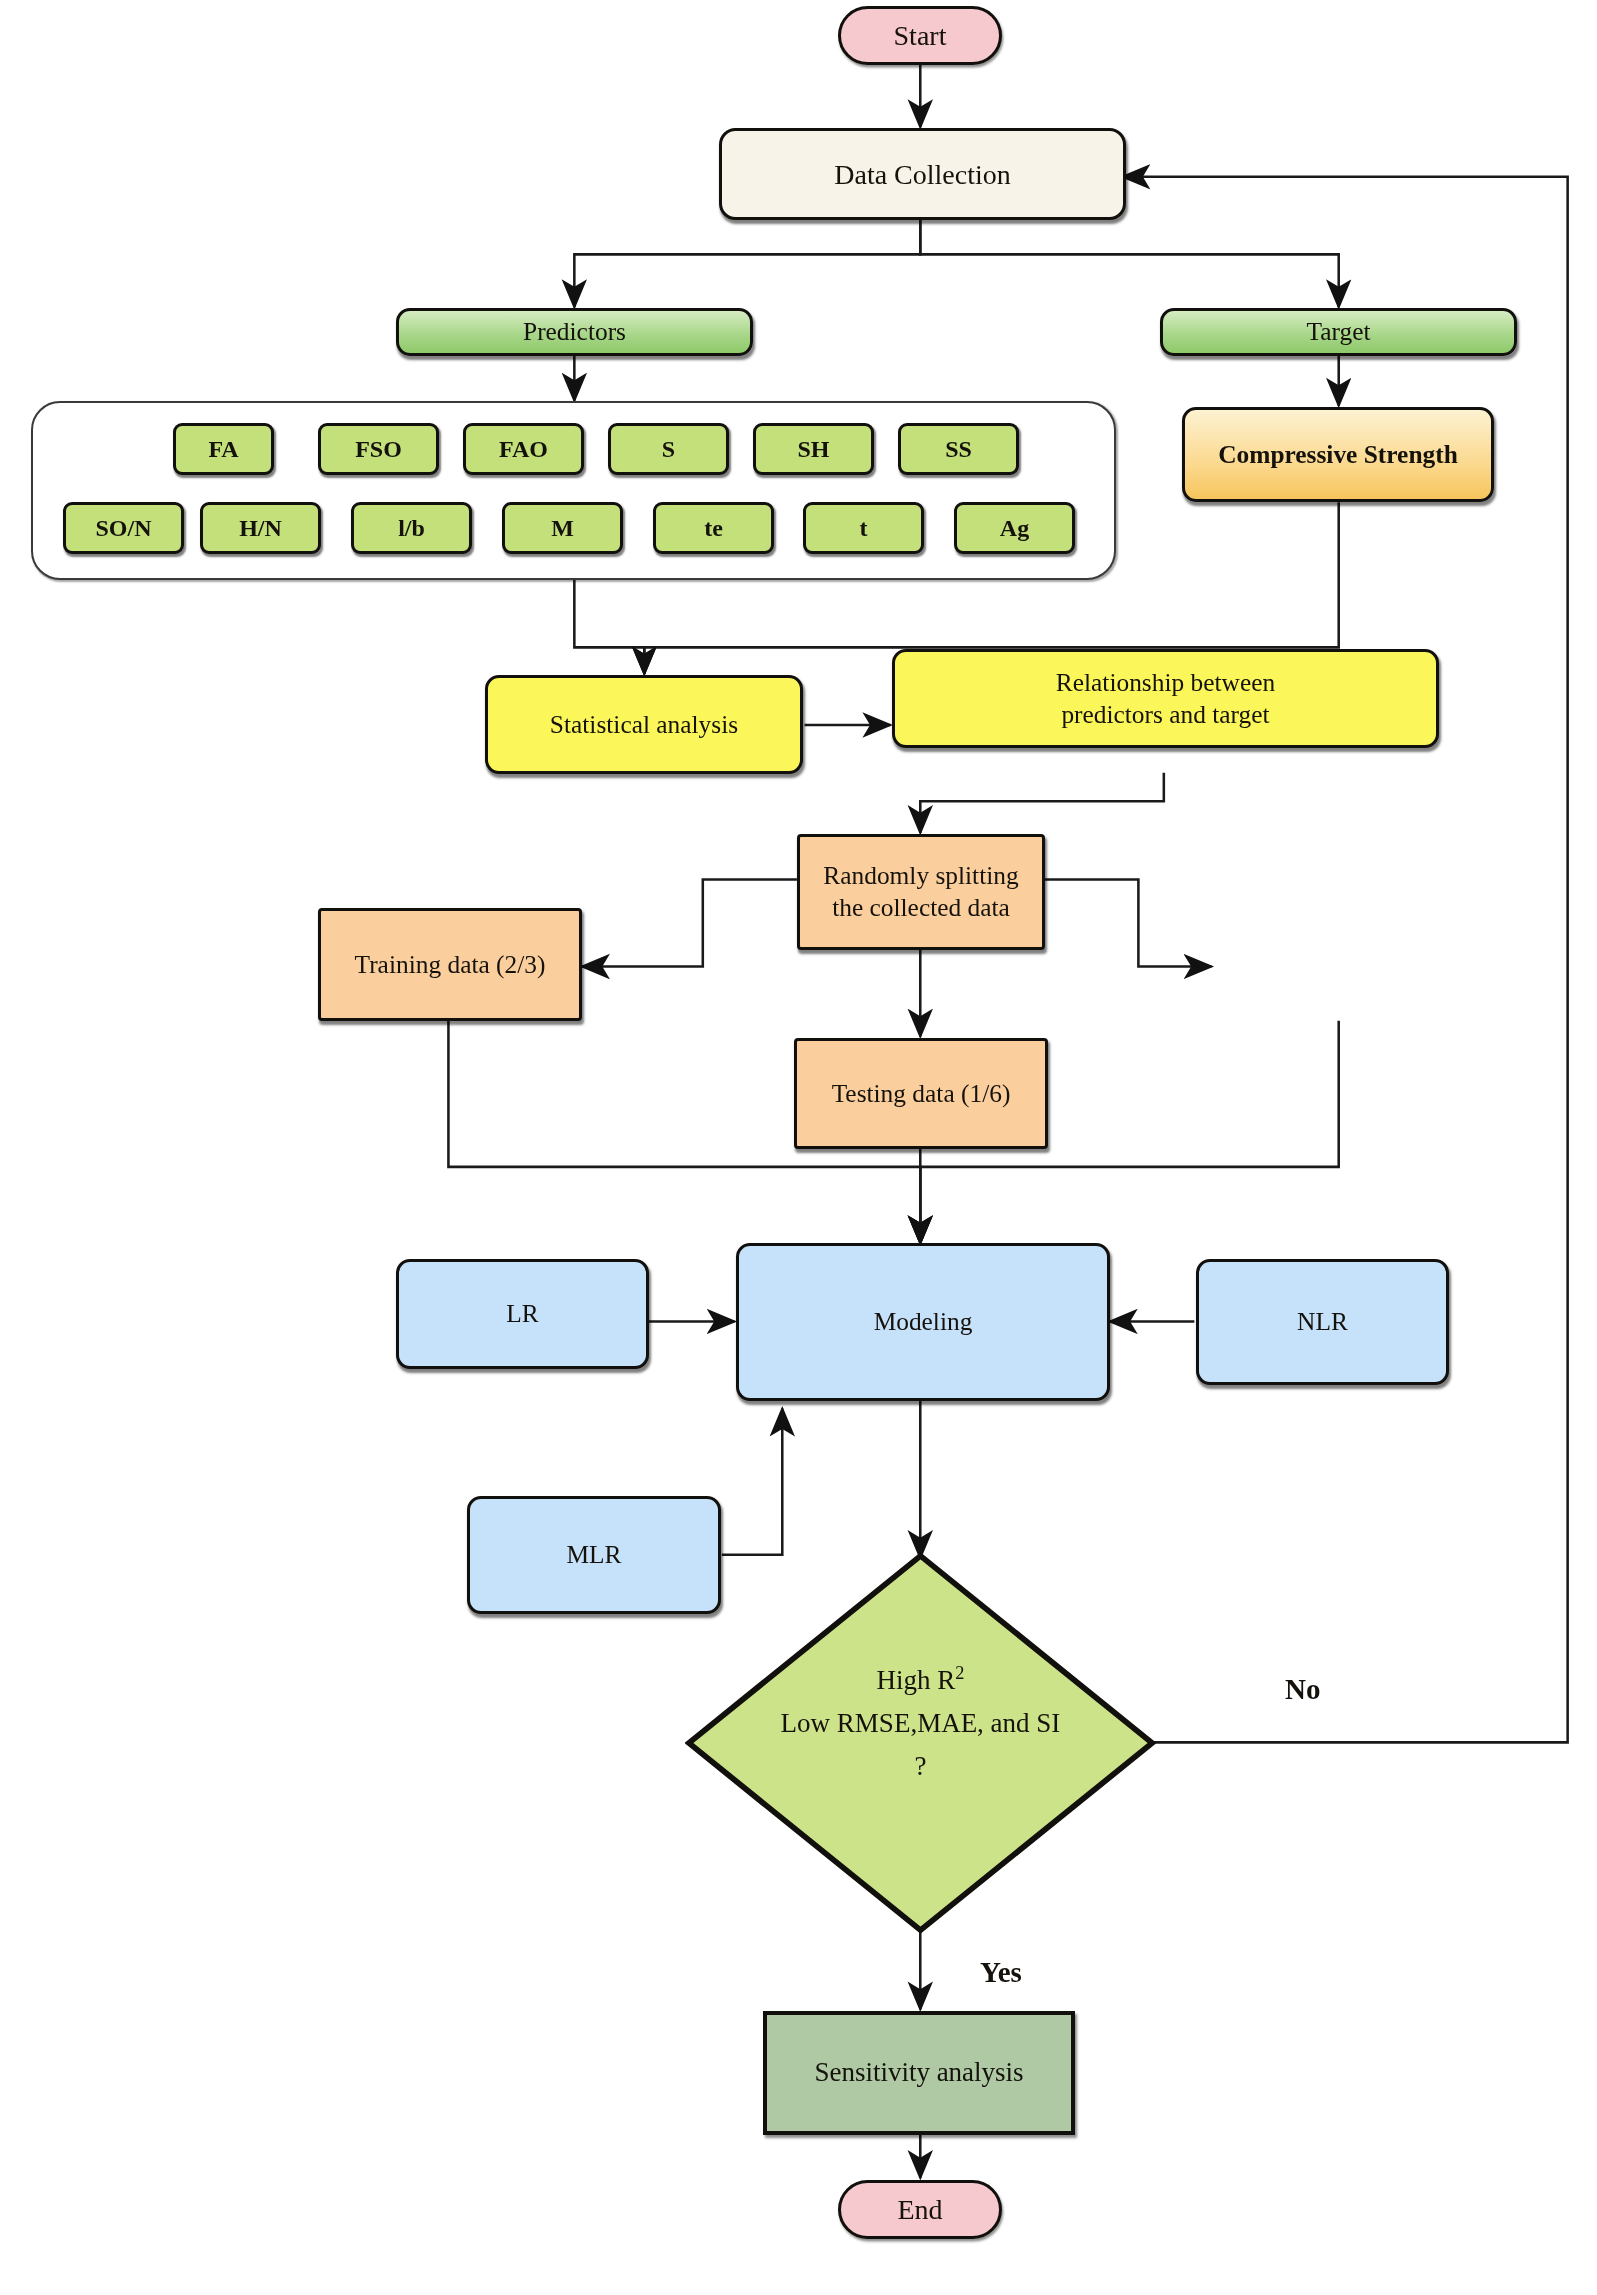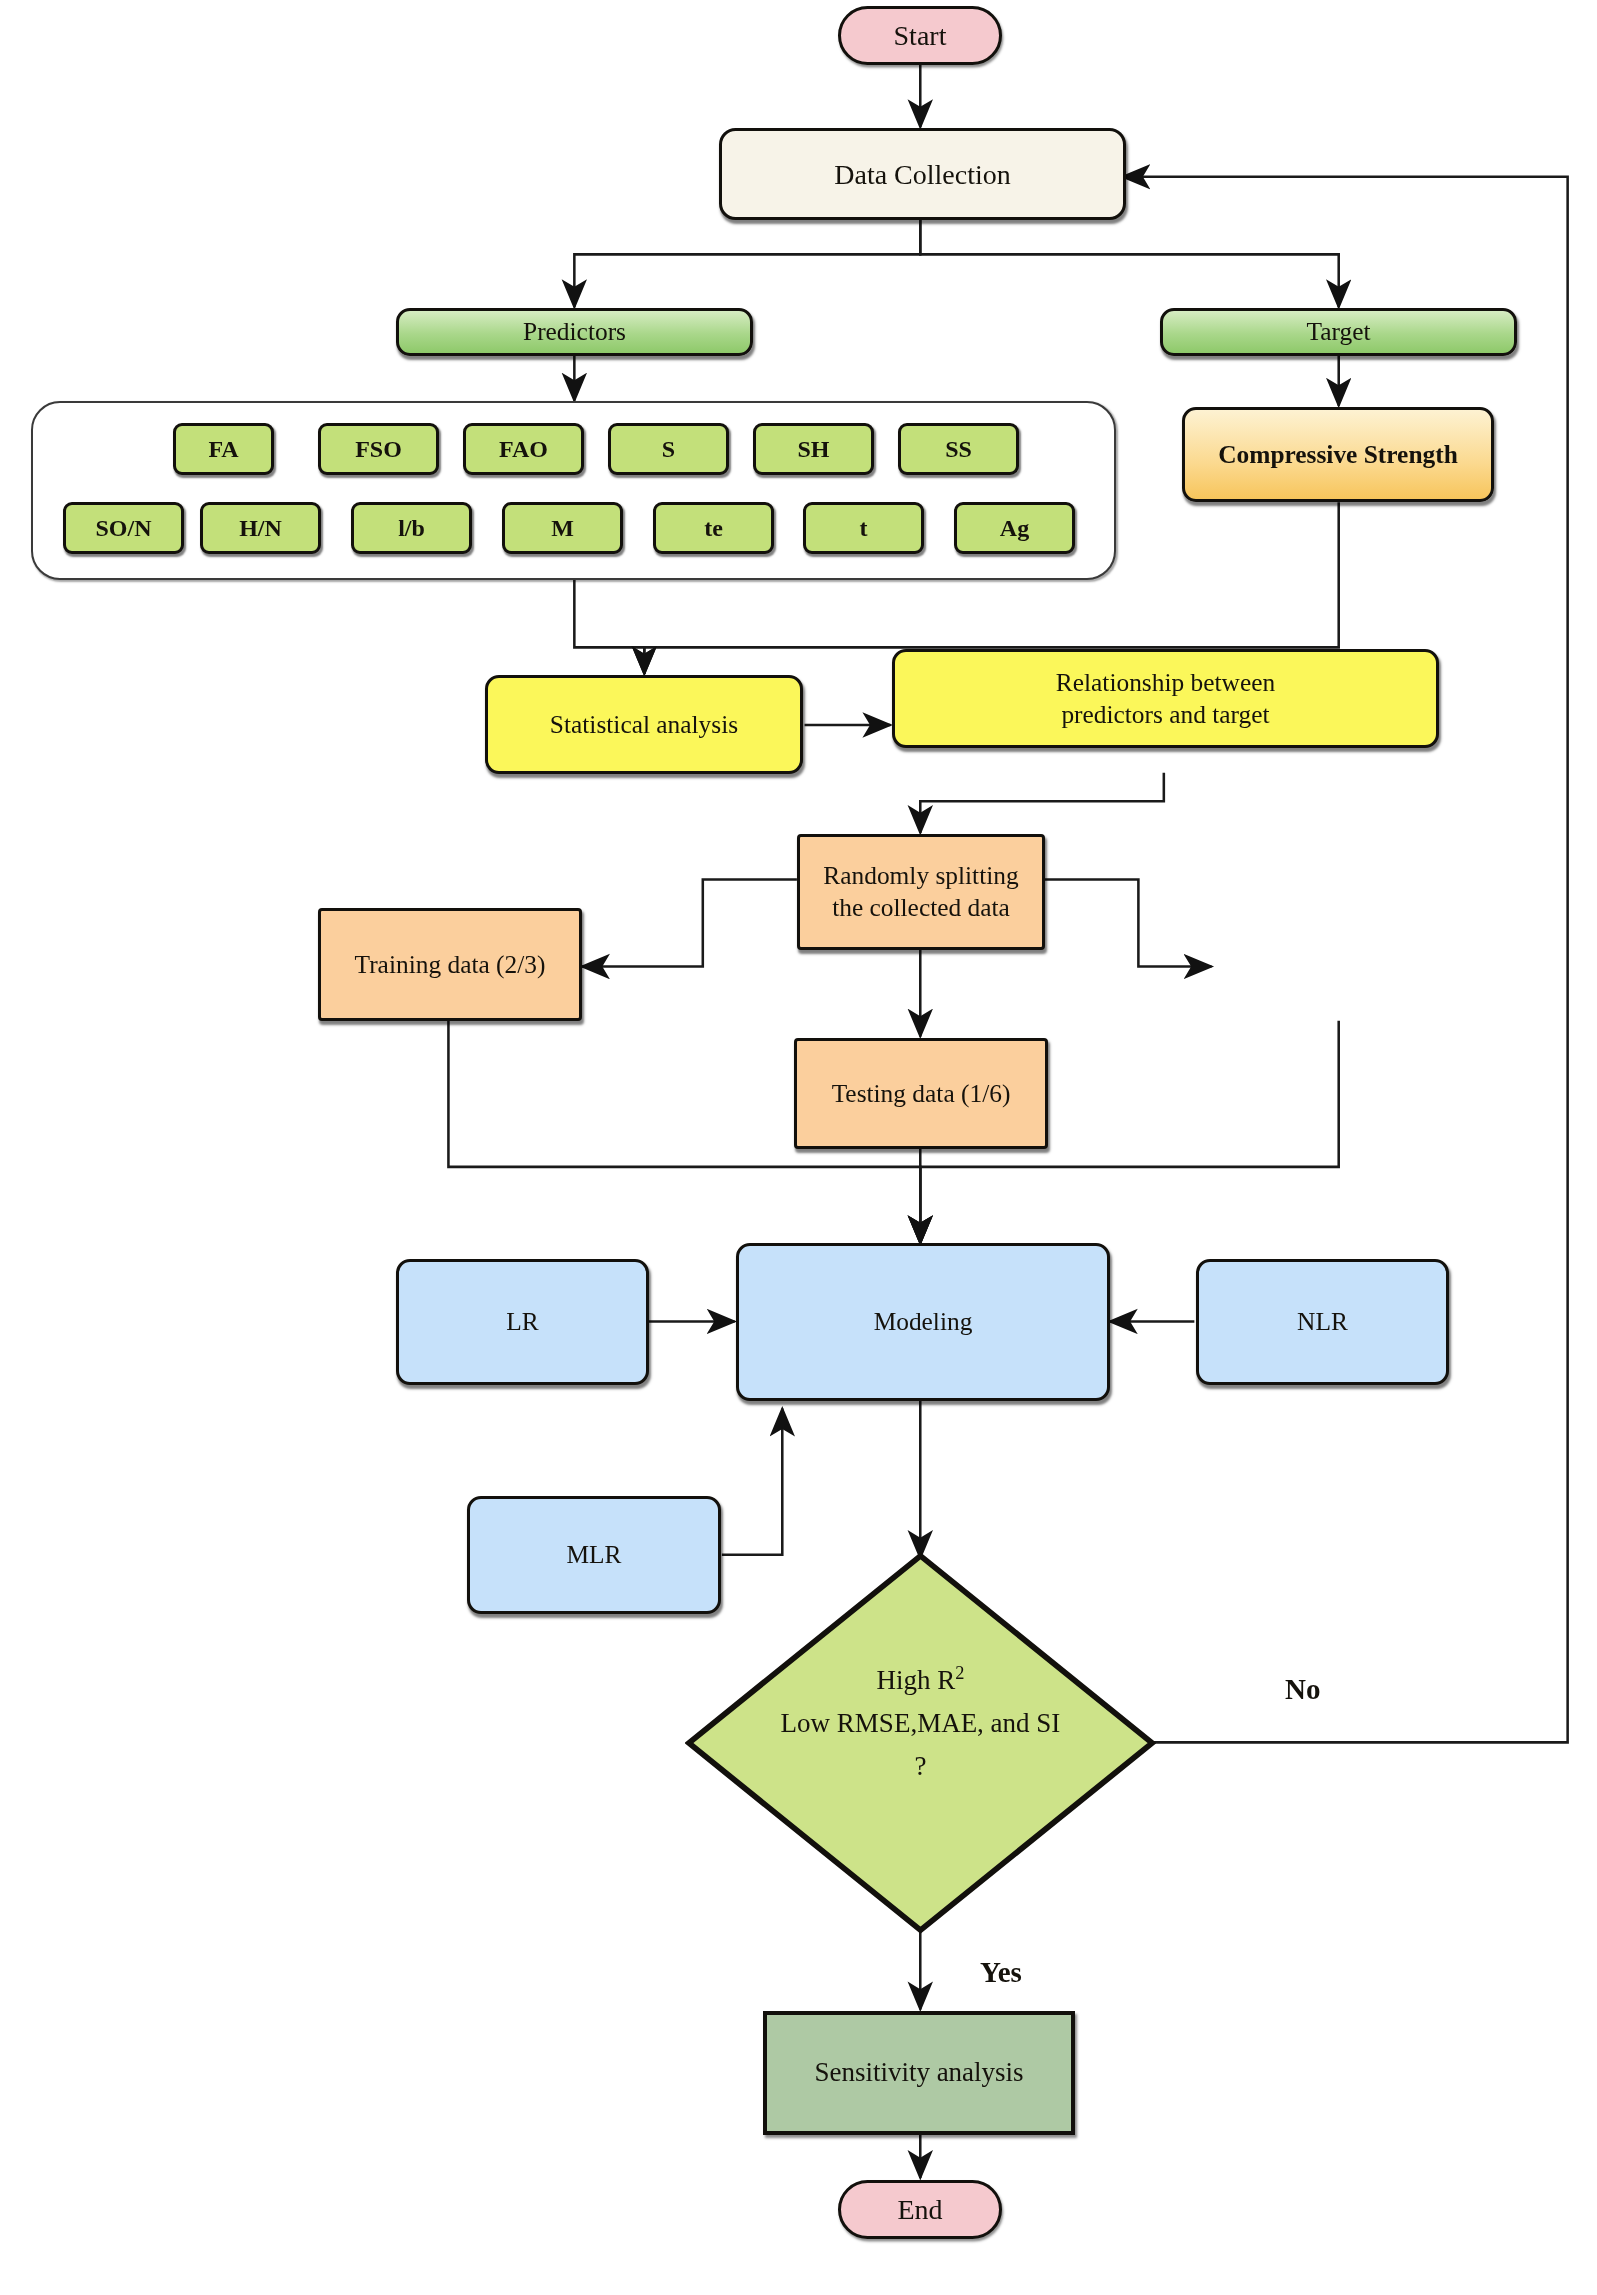--- a/index.html
+++ b/index.html
@@ -199,21 +199,21 @@
 
 
   <div class="node orange" style="left:794px;top:1038px;width:254px;height:111px;">
     <span>Testing data (1/6)</span>
   </div>
 
   <div class="node blue" style="left:736px;top:1243px;width:374px;height:158px;">
     <span>Modeling</span>
   </div>
 
-  <div class="node blue" style="left:396px;top:1259px;width:253px;height:126px;">
+  <div class="node blue" style="left:396px;top:1259px;width:253px;height:110px;">
     <span>LR</span>
   </div>
 
   <div class="node blue" style="left:1196px;top:1259px;width:253px;height:126px;">
     <span>NLR</span>
   </div>
 
   <div class="node blue" style="left:467px;top:1496px;width:254px;height:118px;">
     <span>MLR</span>
   </div>

